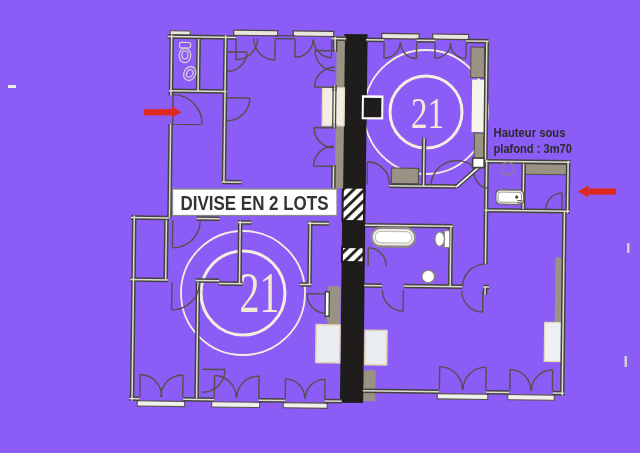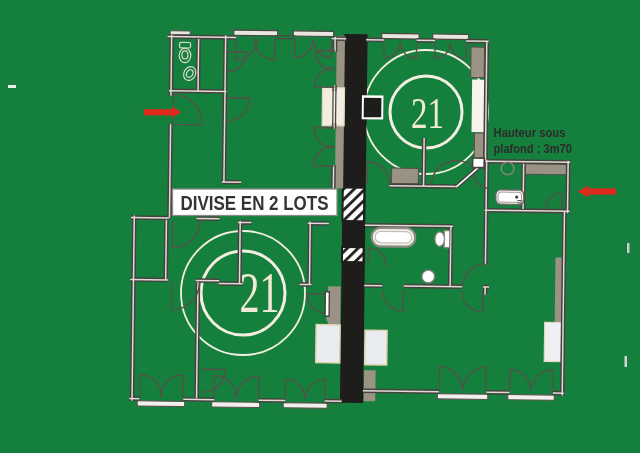--- a/index.html
+++ b/index.html
@@ -1,16 +1,16 @@
 <!DOCTYPE html>
 <html><head>
 <meta charset="utf-8">
 <style>
   html,body{margin:0;padding:0;background:#ffffff;}
-  .page{position:relative;width:640px;height:453px;background:#15803d;overflow:hidden;
+  .page{position:relative;width:640px;height:453px;background:#8b5cf6;overflow:hidden;
         font-family:"Liberation Sans", sans-serif;}
   svg{position:absolute;left:0;top:0;}
 </style>
 </head>
 <body>
 
 <div class="page">
 <svg width="640" height="453" viewBox="0 0 640 453" style="will-change:transform">
 <defs>
 <pattern id="hatch" width="7.5" height="7.5" patternUnits="userSpaceOnUse" patternTransform="rotate(45)">

